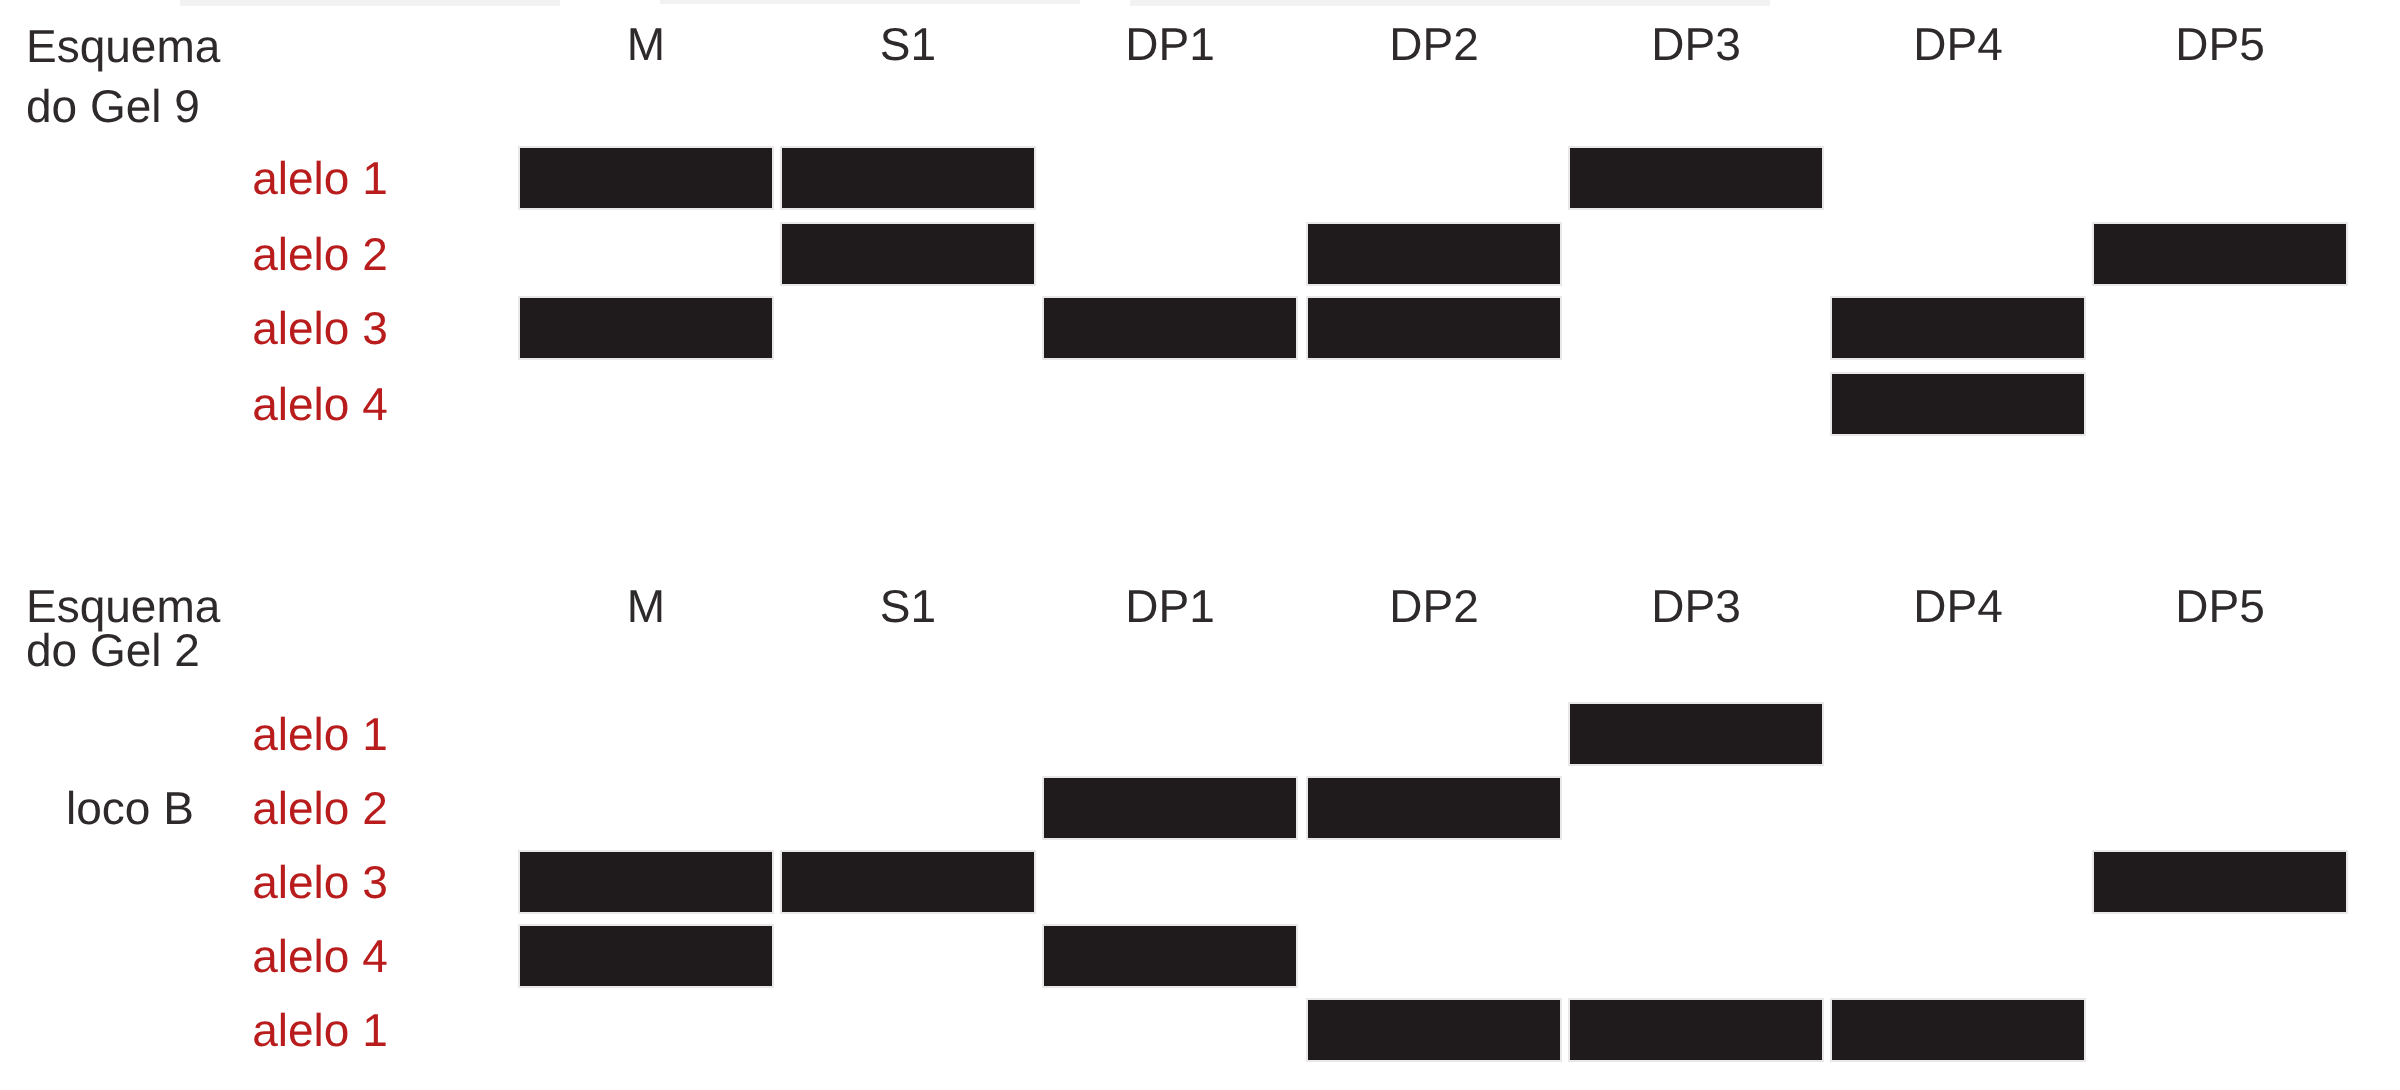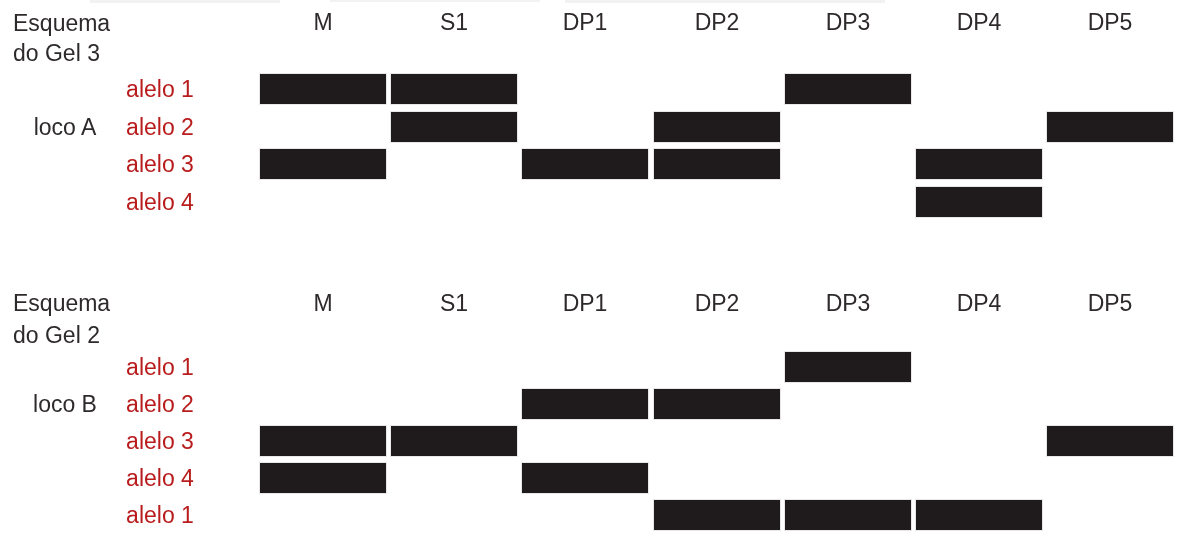--- a/index.html
+++ b/index.html
@@ -66,22 +66,21 @@
   }
 </style>
 </head>
 <body>
 
 <div id="figure">
   <div class="scan-artifact" style="left:90px;width:190px;"></div>
   <div class="scan-artifact" style="left:330px;width:210px;height:2px;"></div>
   <div class="scan-artifact" style="left:565px;width:320px;"></div>
 <div class="gel-title-line" style="top: 8px;">Esquema</div>
-    <div class="gel-title-line" style="top: 38px;">do Gel 3</div>
-    <div class="locus-label" style="top: 112px;">loco A</div>
+    <div class="gel-title-line" style="top: 38px;">do Gel 9</div>
     <div class="lane-header" style="left: 253px; top: 9px;">M</div>
     <div class="lane-header" style="left: 384px; top: 9px;">S1</div>
     <div class="lane-header" style="left: 515px; top: 9px;">DP1</div>
     <div class="lane-header" style="left: 647px; top: 9px;">DP2</div>
     <div class="lane-header" style="left: 778px; top: 9px;">DP3</div>
     <div class="lane-header" style="left: 909px; top: 9px;">DP4</div>
     <div class="lane-header" style="left: 1040px; top: 9px;">DP5</div>
     <div class="row-label" style="left: 90px; top: 74px;">alelo 1</div>
     <div class="band" style="left: 260px; top: 74px; width: 126px; height: 30px; background: rgb(31, 27, 28);"></div>
     <div class="band" style="left: 391px; top: 74px; width: 126px; height: 30px; background: rgb(31, 27, 28);"></div>
@@ -91,21 +90,21 @@
     <div class="band" style="left: 654px; top: 112px; width: 126px; height: 30px; background: rgb(31, 27, 28);"></div>
     <div class="band" style="left: 1047px; top: 112px; width: 126px; height: 30px; background: rgb(31, 27, 28);"></div>
     <div class="row-label" style="left: 90px; top: 149px;">alelo 3</div>
     <div class="band" style="left: 260px; top: 149px; width: 126px; height: 30px; background: rgb(31, 27, 28);"></div>
     <div class="band" style="left: 522px; top: 149px; width: 126px; height: 30px; background: rgb(31, 27, 28);"></div>
     <div class="band" style="left: 654px; top: 149px; width: 126px; height: 30px; background: rgb(31, 27, 28);"></div>
     <div class="band" style="left: 916px; top: 149px; width: 126px; height: 30px; background: rgb(31, 27, 28);"></div>
     <div class="row-label" style="left: 90px; top: 187px;">alelo 4</div>
     <div class="band" style="left: 916px; top: 187px; width: 126px; height: 30px; background: rgb(31, 27, 28);"></div>
     <div class="gel-title-line" style="top: 288px;">Esquema</div>
-    <div class="gel-title-line" style="top: 320px;">do Gel 2</div>
+    <div class="gel-title-line" style="top: 310px;">do Gel 2</div>
     <div class="locus-label" style="top: 389px;">loco B</div>
     <div class="lane-header" style="left: 253px; top: 290px;">M</div>
     <div class="lane-header" style="left: 384px; top: 290px;">S1</div>
     <div class="lane-header" style="left: 515px; top: 290px;">DP1</div>
     <div class="lane-header" style="left: 647px; top: 290px;">DP2</div>
     <div class="lane-header" style="left: 778px; top: 290px;">DP3</div>
     <div class="lane-header" style="left: 909px; top: 290px;">DP4</div>
     <div class="lane-header" style="left: 1040px; top: 290px;">DP5</div>
     <div class="row-label" style="left: 90px; top: 352px;">alelo 1</div>
     <div class="band" style="left: 785px; top: 352px; width: 126px; height: 30px; background: rgb(31, 27, 28);"></div>

